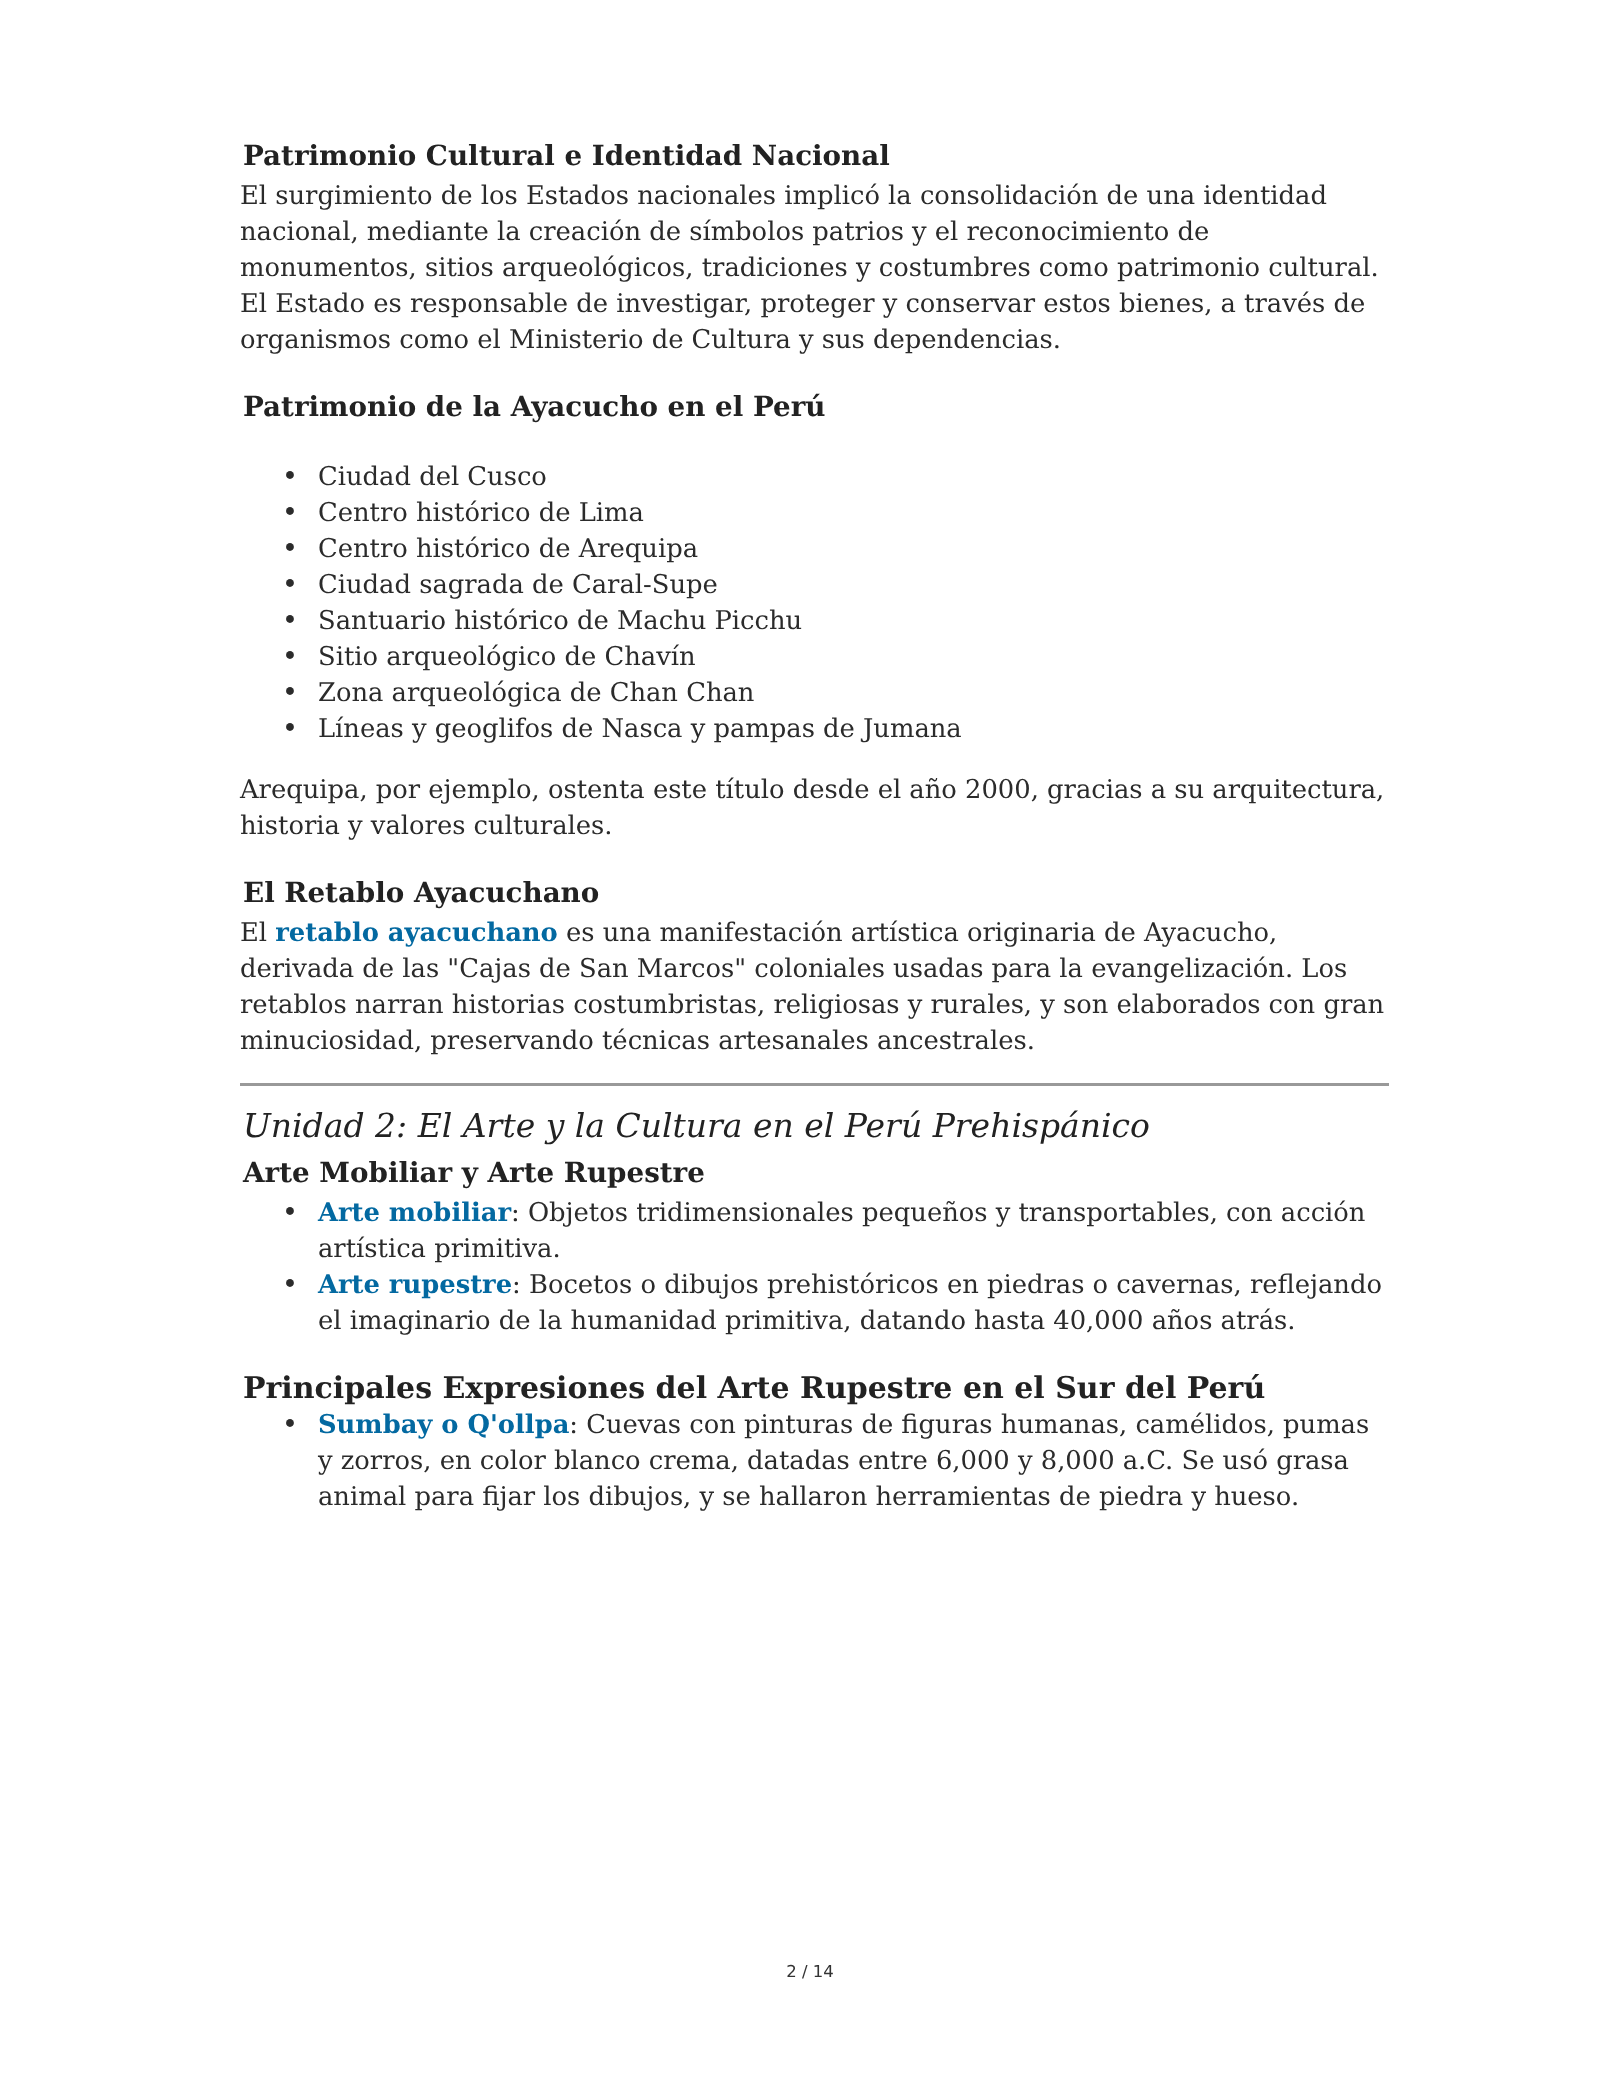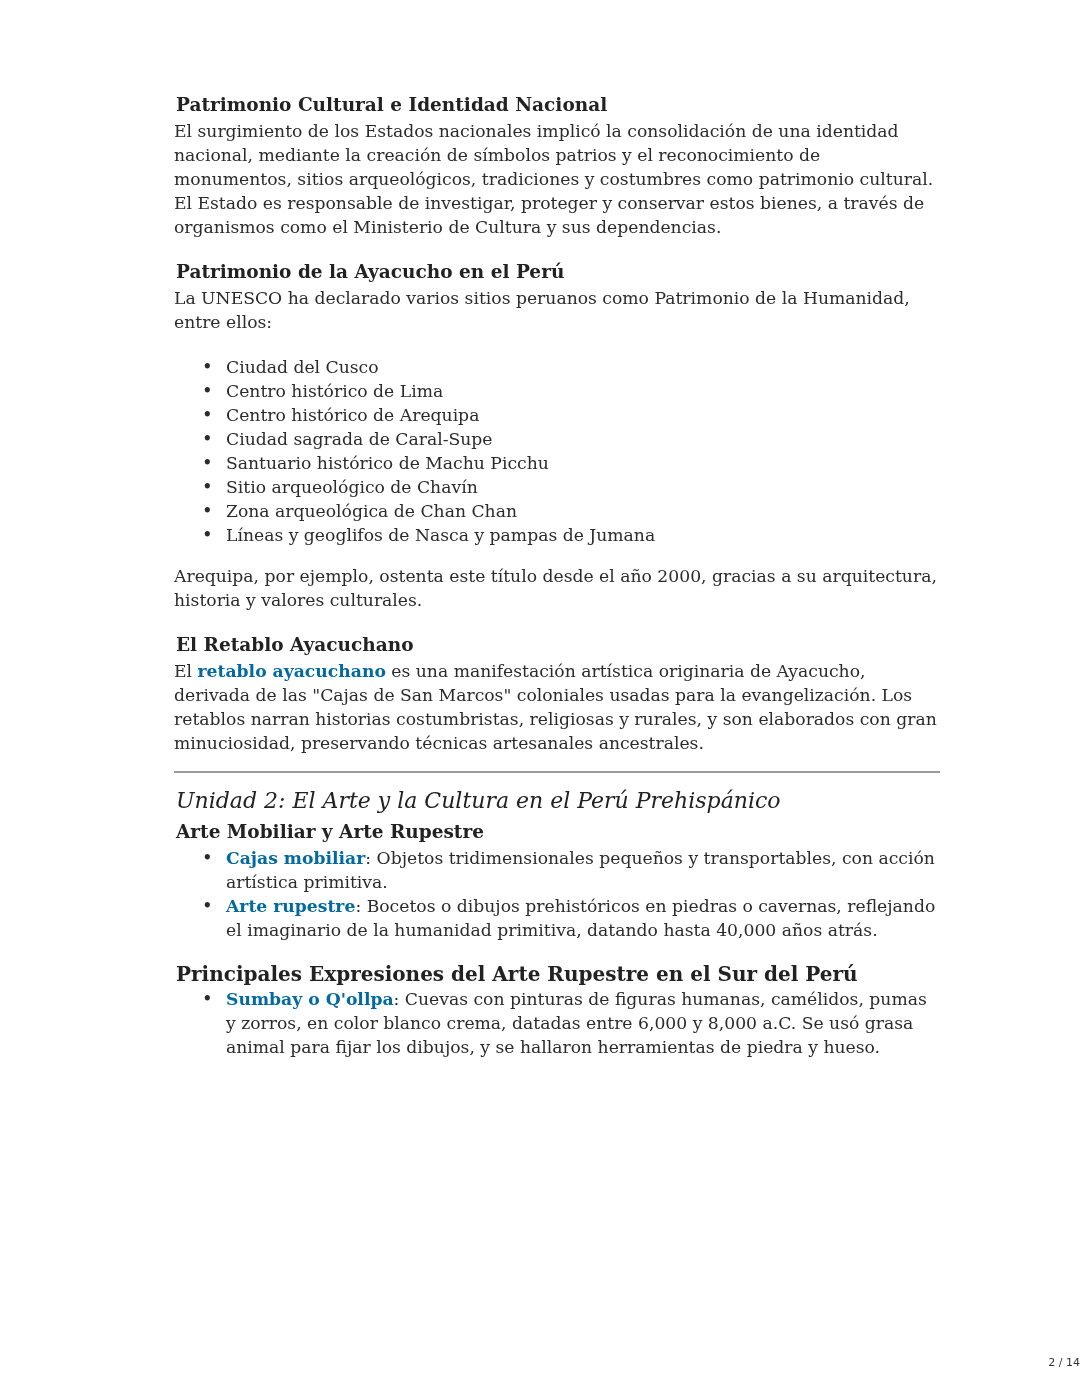--- a/index.html
+++ b/index.html
@@ -1,48 +1,47 @@
 <!DOCTYPE html>
 <html><head>
 <meta charset="utf-8">
 <style>
   html, body { margin: 0; padding: 0; background: #ffffff; }
   body { width: 1080px; height: 1397px; position: relative; overflow: hidden; }
   .page {
-    position: absolute; left: 174px; top: 92px; width: 766px;
+    position: absolute; left: 160px; top: 92px; width: 766px;
     font-family: "DejaVu Serif", "Liberation Serif", serif;
     color: #2b2b2b; font-size: 17.2px; line-height: 24px;
   }
   h3 { font-size: 18.5px; font-weight: bold; margin: 0 0 1px 2px; line-height: 26px; color:#222; }
   h2 { font-size: 22px; font-weight: normal; margin: 0 0 2px 2px; line-height: 32px; color:#222;font-style:italic; }
   h4 { font-size: 20px; font-weight: bold; margin: 0 0 2px 2px; line-height: 22px; color:#222; }
   p { margin: 0; }
   ul { margin: 0; padding-left: 52px; list-style: none; }
   ul li { position: relative; }
   ul li::before { content: "\2022"; position: absolute; left: -24px; top: 0; font-size: 18px; }
   .gap-sec { margin-top: 20px; }
   .gap-list { margin-top: 21px; }
   .gap-para { margin-top: 17px; }
   b { font-weight: bold; color:#0369a1; }
   hr.divider { border: 0; border-top: 2px solid #999; margin: 16px 0 12px 0; }
-  .footer { position: absolute; top: 1356px; left: 0; width: 1080px; text-align: right;
+  .footer { position: absolute; top: 1308px; left: 0; width: 1080px; text-align: center;
     font-family: "DejaVu Sans", sans-serif; font-size: 11px; color: #333; }
 </style>
 </head>
 <body>
 
 <div class="page">
   <section>
     <h3>Patrimonio Cultural e Identidad Nacional</h3>
     <p>El surgimiento de los Estados nacionales implicó la consolidación de una identidad nacional, mediante la creación de símbolos patrios y el reconocimiento de monumentos, sitios arqueológicos, tradiciones y costumbres como patrimonio cultural. El Estado es responsable de investigar, proteger y conservar estos bienes, a través de organismos como el Ministerio de Cultura y sus dependencias.</p>
   </section>
 
   <section class="gap-sec">
     <h3>Patrimonio de la Ayacucho en el Perú</h3>
-    <p>La UNESCO ha declarado varios sitios peruanos como Patrimonio de la Humanidad, entre ellos:</p>
     <ul class="gap-list">
       <li>Ciudad del Cusco</li>
       <li>Centro histórico de Lima</li>
       <li>Centro histórico de Arequipa</li>
       <li>Ciudad sagrada de Caral-Supe</li>
       <li>Santuario histórico de Machu Picchu</li>
       <li>Sitio arqueológico de Chavín</li>
       <li>Zona arqueológica de Chan Chan</li>
       <li>Líneas y geoglifos de Nasca y pampas de Jumana</li>
     </ul>
@@ -53,21 +52,21 @@
     <h3>El Retablo Ayacuchano</h3>
     <p><span>El </span><b>retablo ayacuchano</b><span> es una manifestación artística originaria de Ayacucho, derivada de las "Cajas de San Marcos" coloniales usadas para la evangelización. Los retablos narran historias costumbristas, religiosas y rurales, y son elaborados con gran minuciosidad, preservando técnicas artesanales ancestrales.</span></p>
   </section>
 
   <hr class="divider">
 
   <section>
     <h2>Unidad 2: El Arte y la Cultura en el Perú Prehispánico</h2>
     <h3>Arte Mobiliar y Arte Rupestre</h3>
     <ul>
-      <li><b>Cajas mobiliar</b><span>: Objetos tridimensionales pequeños y transportables, con acción artística primitiva.</span></li>
+      <li><b>Arte mobiliar</b><span>: Objetos tridimensionales pequeños y transportables, con acción artística primitiva.</span></li>
       <li><b>Arte rupestre</b><span>: Bocetos o dibujos prehistóricos en piedras o cavernas, reflejando el imaginario de la humanidad primitiva, datando hasta 40,000 años atrás.</span></li>
     </ul>
     <h4 style="margin-top:21px">Principales Expresiones del Arte Rupestre en el Sur del Perú</h4>
     <ul>
       <li><b>Sumbay o Q'ollpa</b><span>: Cuevas con pinturas de figuras humanas, camélidos, pumas y zorros, en color blanco crema, datadas entre 6,000 y 8,000 a.C. Se usó grasa animal para fijar los dibujos, y se hallaron herramientas de piedra y hueso.</span></li>
     </ul>
   </section>
 </div>
 
 <div class="footer">2 / 14</div>

